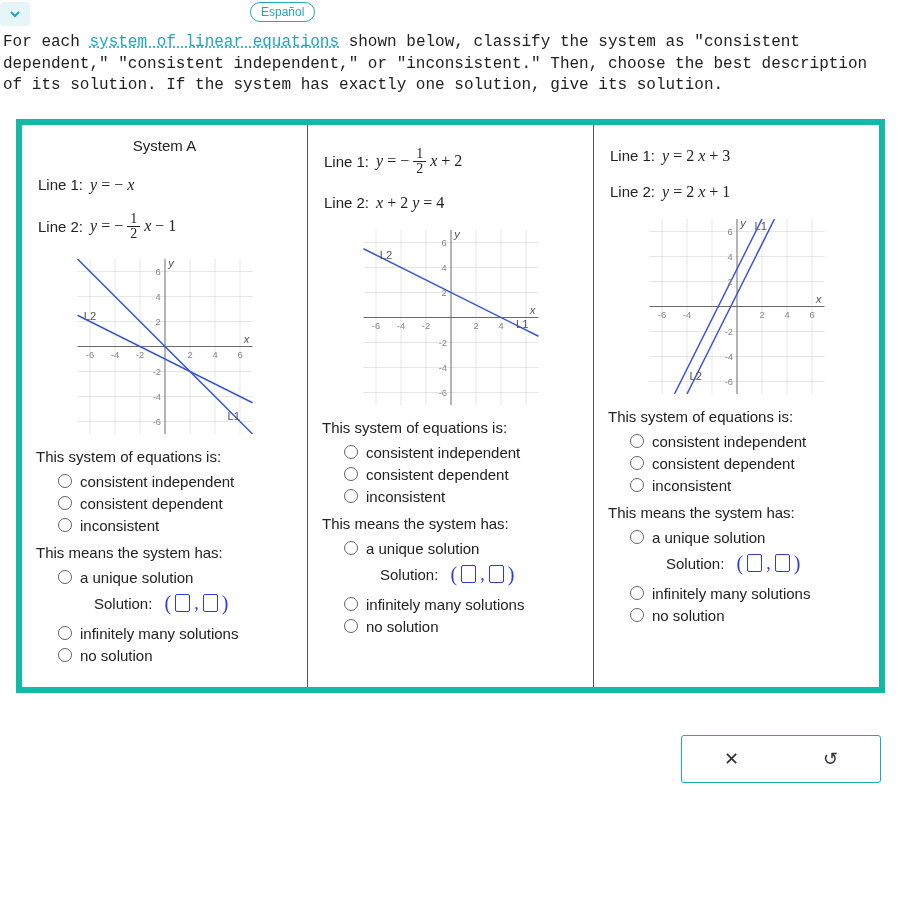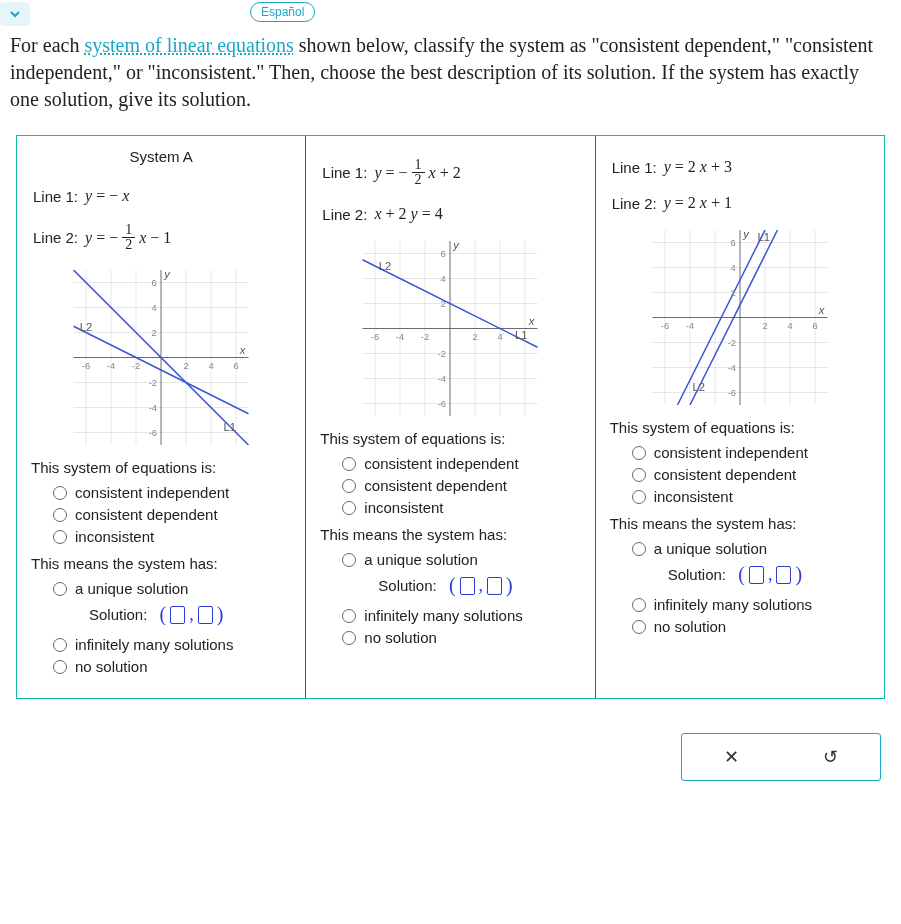--- a/index.html
+++ b/index.html
@@ -29,34 +29,34 @@
     }
     .lang-pill {
       border: 1px solid #1ba8c4;
       color: #1ba8c4;
       border-radius: 12px;
       font-size: 12px;
       padding: 2px 10px;
       cursor: pointer;
     }
     .question {
-      padding: 6px 10px 14px 10px;
-      font-size: 20px;
+      padding: 6px 10px 14px 3px;
+      font-size: 16px;
       line-height: 1.35;
-      font-family: Liberation Serif, serif;
+      font-family: Liberation Mono, monospace;
     }
     .link {
       color: #1ba8c4;
       text-decoration: underline dotted;
       cursor: pointer;
     }
     .grid {
       display: flex;
-      border: 1px solid #14b8a6;
-      margin: 8px 16px 24px 16px;
+      border: 6px solid #14b8a6;
+      margin: 8px 16px 32px 16px;
     }
     .col {
       flex: 1 1 0;
       border-right: 1px solid #555;
       padding: 12px 14px 18px 14px;
     }
     .col:last-child { border-right: none; }
     .sys-title {
       text-align: center;
       font-size: 15px;

